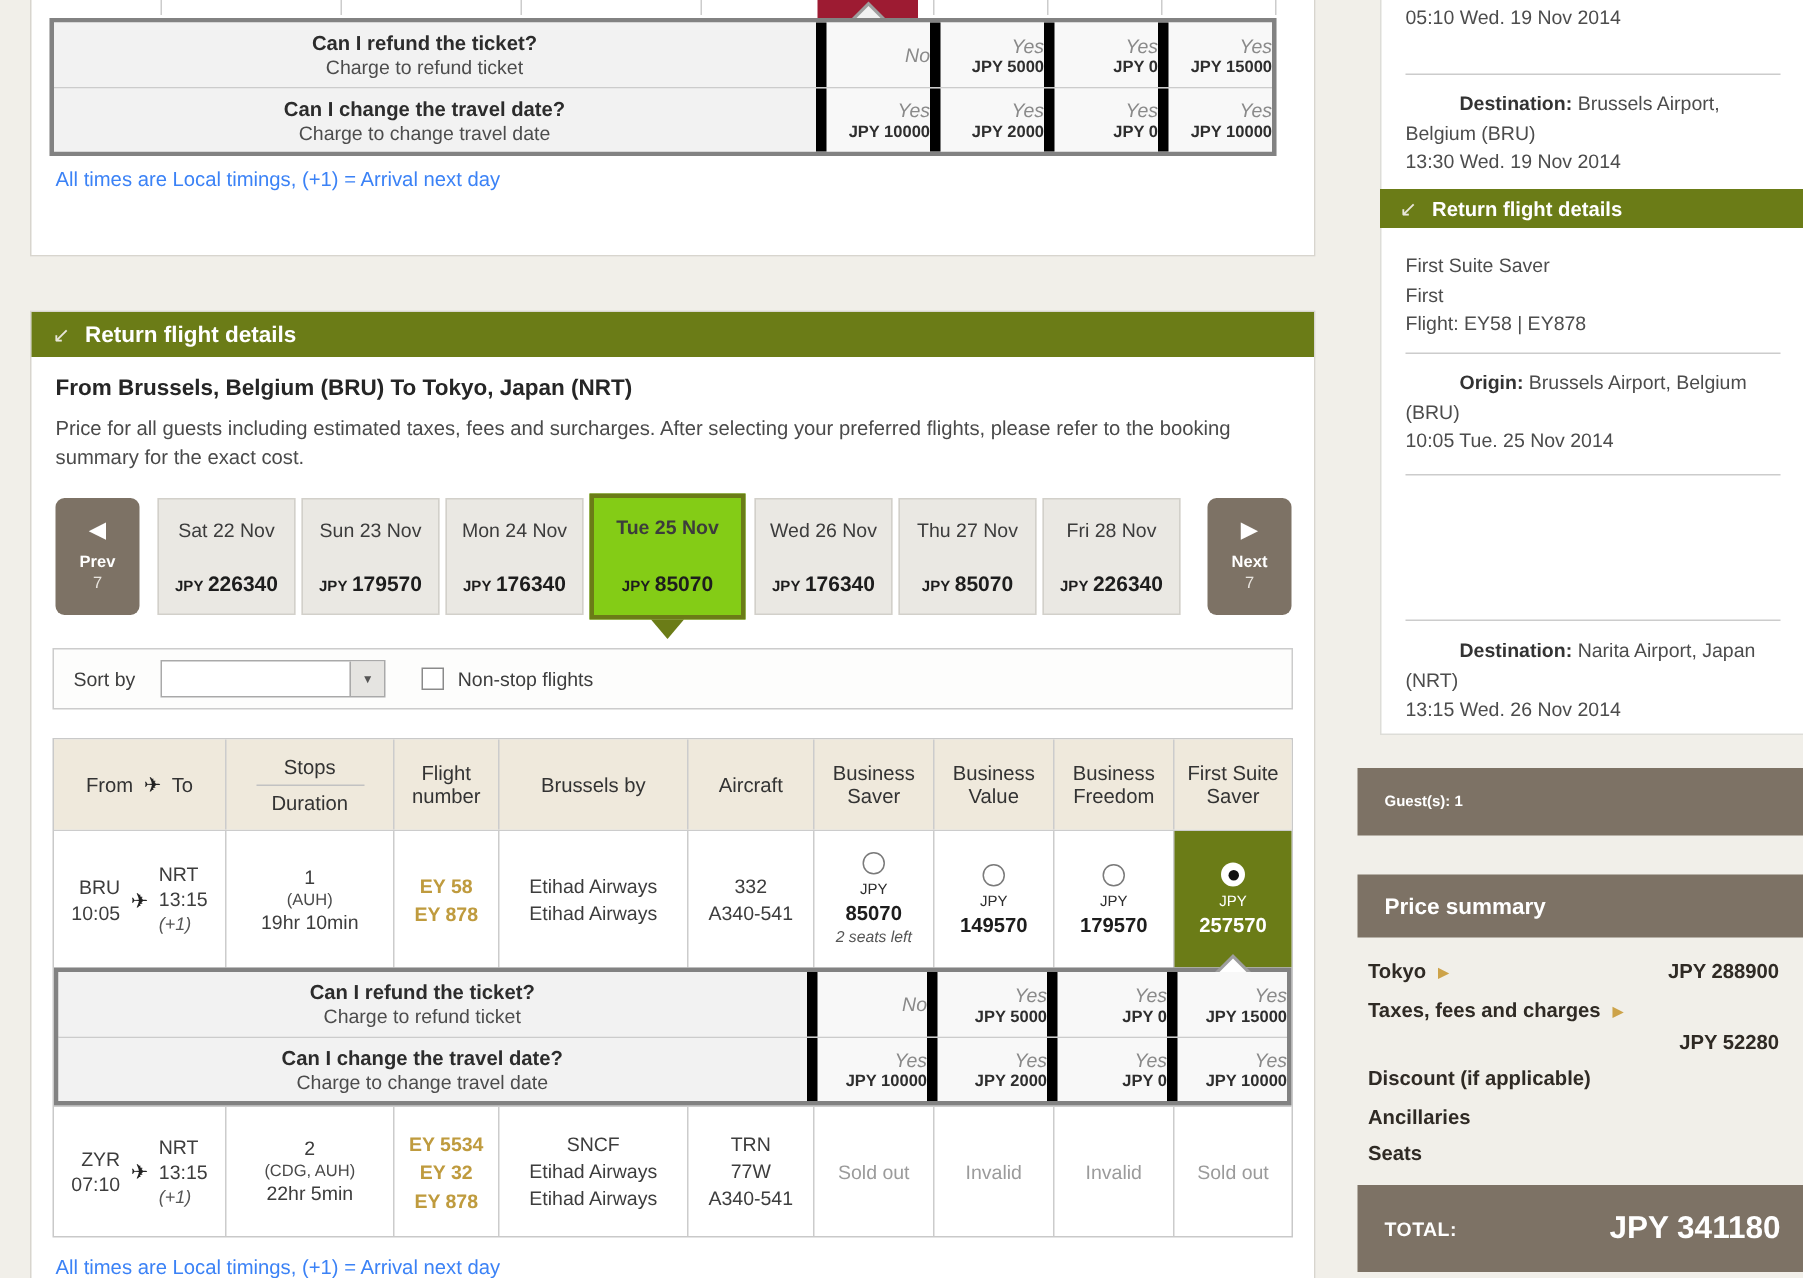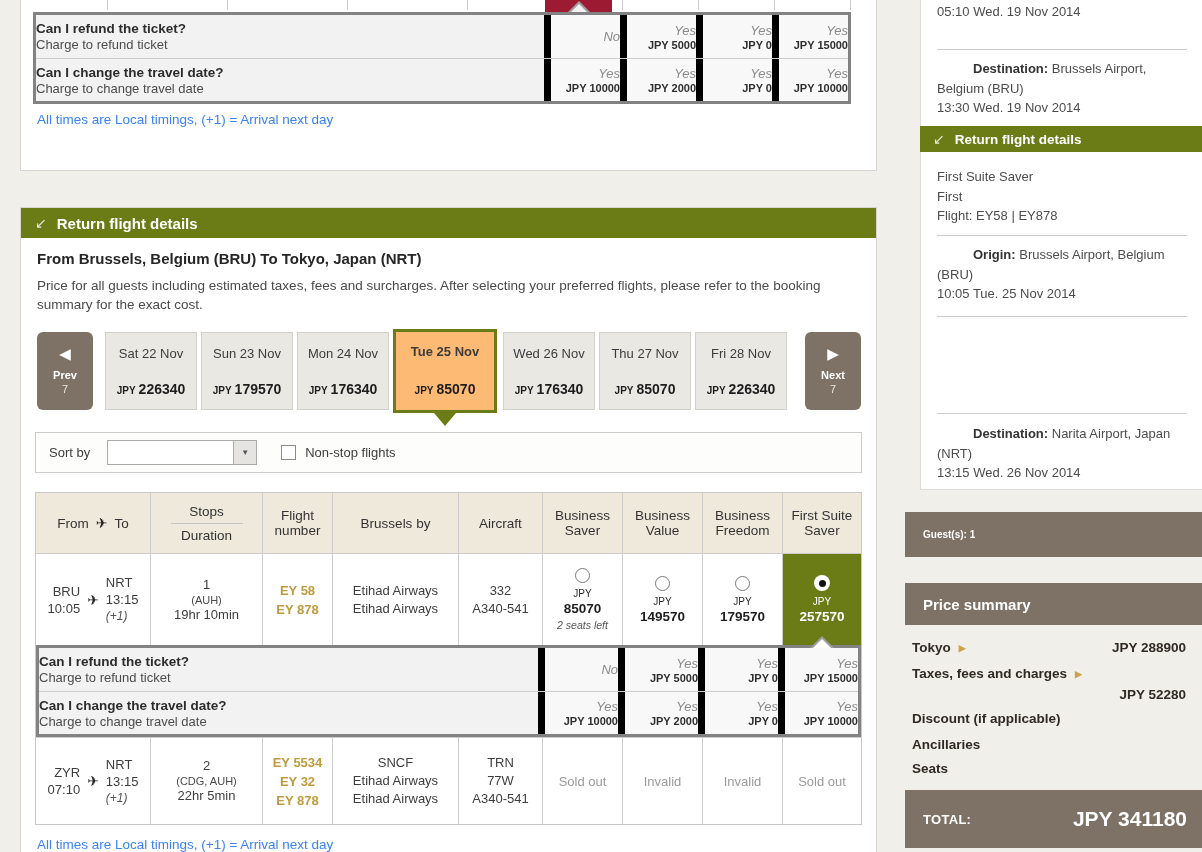--- a/index.html
+++ b/index.html
@@ -20,21 +20,21 @@
   #red-tab { position:absolute; left:524px; top:1px; width:67px; height:12px; background:#9d1b32; }
   .notch-up-outer, .notch-up-inner { position:absolute; width:0; height:0; }
   .notch-up-outer { border-left:12px solid transparent; border-right:12px solid transparent; border-bottom:12px solid #9e9e9e; }
   .notch-up-inner { border-left:9px solid transparent; border-right:9px solid transparent; border-bottom:9px solid #f2f2f2; }
 
   
   .refund-table { border:3px solid #828282; background:#f2f2f2; }
   #refund-top { position:absolute; left:12px; top:13px; width:818px; }
   .refund-row { display:flex; height:43px; }
   .refund-row + .refund-row { border-top:1px solid #ccc; }
-  .refund-label { flex:1; display:flex; flex-direction:column; justify-content:center; text-align:left; padding-right:14px; background:#f2f2f2; }
+  .refund-label { flex:1; display:flex; flex-direction:column; justify-content:center; text-align:center; padding-right:14px; background:#f2f2f2; }
   .refund-q { font-weight:bold; color:#2c2c2c; font-size:13.5px; }
   .refund-sub { color:#4c4c4c; font-size:13px; margin-top:1px; }
   .refund-cell { width:76px; border-left:7px solid #000000; background:#f8f8f8; display:flex; flex-direction:column; justify-content:center; align-items:flex-end; }
   .yn { font-style:italic; color:#8a8a8a; font-size:13px; }
   .charge { font-weight:bold; color:#2e2e2e; font-size:11px; margin-top:1px; }
   .local-note { position:absolute; font-size:13.5px; color:#3b82f6; }
 
   
   .green-bar { background:#6b7c17; color:#fff; font-weight:bold; display:flex; align-items:center; }
   #return-header-bar { height:30px; font-size:15px; padding-left:14px; }
@@ -48,21 +48,21 @@
              display:flex; flex-direction:column; align-items:center; cursor:pointer; }
   .nav-tri { font-size:15px; margin-top:14px; line-height:16px; }
   .nav-lbl { font-weight:bold; font-size:11px; margin-top:7px; }
   .nav-cnt { font-size:11px; margin-top:2px; color:#e9e5df; }
   .date-tab { position:absolute; top:124px; width:92px; height:78px; background:#eae8e3; border:1px solid #d2d0ca;
               display:flex; flex-direction:column; align-items:center; justify-content:space-between; padding:13px 0 12px; cursor:pointer; }
   .date-tab .d-lbl { font-size:13px; color:#3c3c3c; }
   .d-price { font-weight:bold; color:#1d1d1d; }
   .d-price .cur { font-size:10px; margin-right:3px; }
   .d-price .amt { font-size:14px; }
-  .date-tab.selected { top:121px; height:84px; background:#fdba74; border:3px solid #6b7c17; width:104px; padding:12px 0 13px; }
+  .date-tab.selected { top:121px; height:84px; background:#84cc16; border:3px solid #6b7c17; width:104px; padding:12px 0 13px; }
   .date-tab.selected .d-lbl { font-weight:bold; }
   #sel-notch { position:absolute; top:205px; width:0; height:0; border-left:11px solid transparent; border-right:11px solid transparent; border-top:13px solid #6b7c17; }
 
   
   #sort-row { position:absolute; left:14px; top:224px; width:827px; height:41px; border:1px solid #ccc; background:#fdfdfc;
               display:flex; align-items:center; padding-left:13px; }
   #sort-select { width:150px; height:25px; border:1px solid #a9a9a9; background:#fff; margin-left:17px; position:relative; cursor:pointer; }
   #sort-chevron { position:absolute; right:0; top:0; width:23px; height:23px; background:#e5e4e1; border-left:1px solid #a9a9a9;
                   display:flex; align-items:center; justify-content:center; font-size:8px; color:#555; }
   #nonstop-box { width:15px; height:15px; border:1px solid #8a8a8a; background:#fff; margin-left:24px; margin-right:9px; cursor:pointer; }

